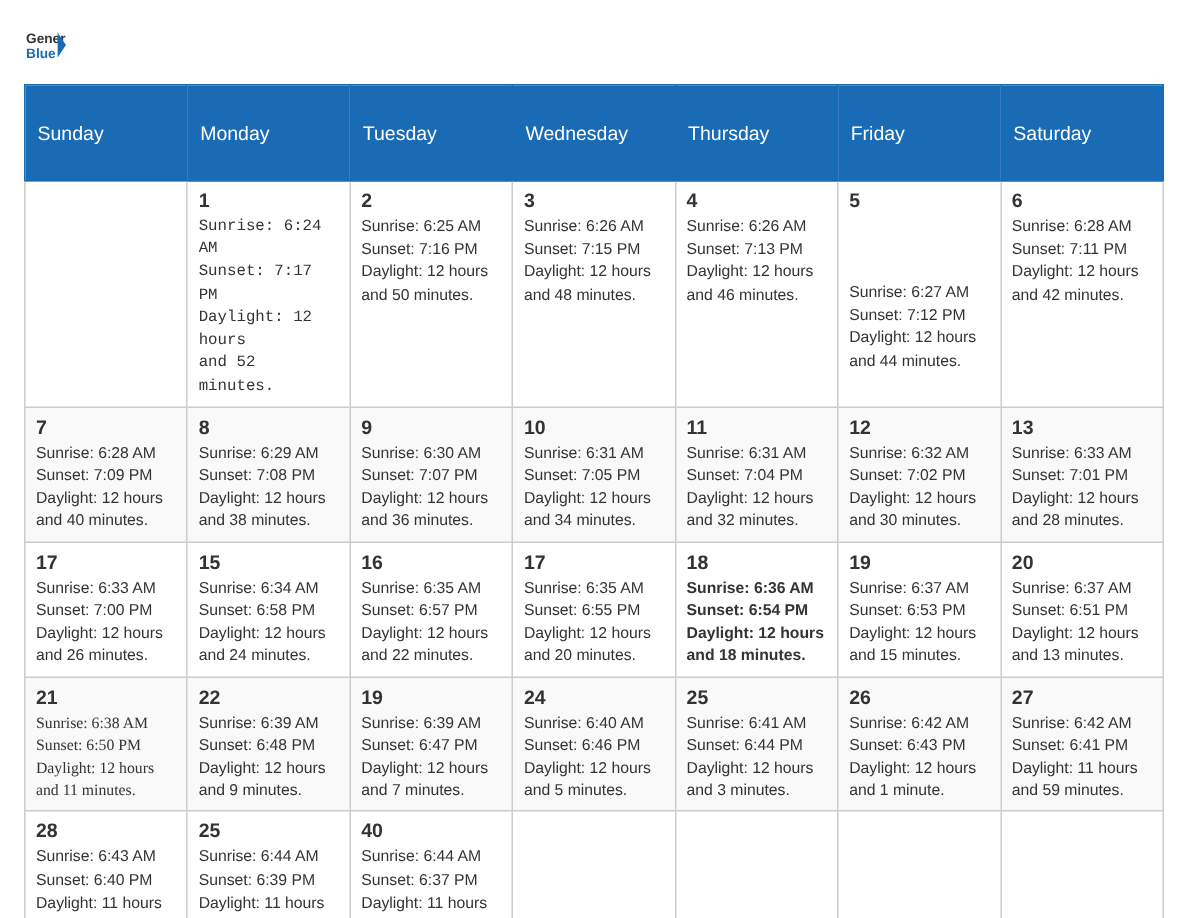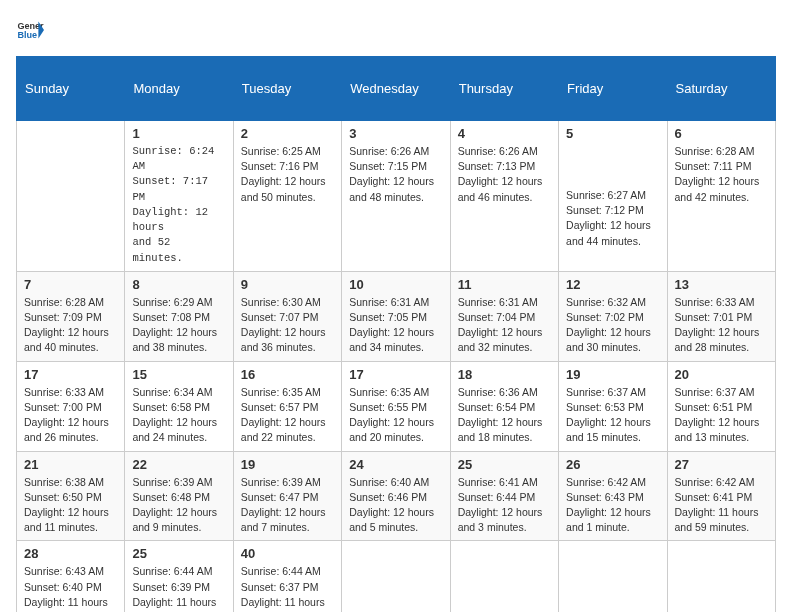--- a/index.html
+++ b/index.html
@@ -223,21 +223,21 @@
         </td>
         <td>
           <span class="day-num">17</span>
           <div class="cell-text" style="white-space: pre-line;">Sunrise: 6:35 AM
 Sunset: 6:55 PM
 Daylight: 12 hours
 and 20 minutes.</div>
         </td>
         <td>
           <span class="day-num">18</span>
-          <div class="cell-text" style="white-space: pre-line;">Sunrise: 6:36 AM
+          <div class="cell-text" style="white-space: pre-line; font-weight: bold;">Sunrise: 6:36 AM
 Sunset: 6:54 PM
 Daylight: 12 hours
 and 18 minutes.</div>
         </td>
         <td>
           <span class="day-num">19</span>
           <div class="cell-text" style="white-space: pre-line;">Sunrise: 6:37 AM
 Sunset: 6:53 PM
 Daylight: 12 hours
 and 15 minutes.</div>
@@ -246,21 +246,21 @@
           <span class="day-num">20</span>
           <div class="cell-text" style="white-space: pre-line;">Sunrise: 6:37 AM
 Sunset: 6:51 PM
 Daylight: 12 hours
 and 13 minutes.</div>
         </td>
       </tr>
       <tr>
         <td>
           <span class="day-num">21</span>
-          <div class="cell-text" style="white-space: pre-line;">Sunrise: 6:38 AM
+          <div class="cell-text" style="white-space: pre-line; font-family: Liberation Serif, serif;">Sunrise: 6:38 AM
 Sunset: 6:50 PM
 Daylight: 12 hours
 and 11 minutes.</div>
         </td>
         <td>
           <span class="day-num">22</span>
           <div class="cell-text" style="white-space: pre-line;">Sunrise: 6:39 AM
 Sunset: 6:48 PM
 Daylight: 12 hours
 and 9 minutes.</div>

